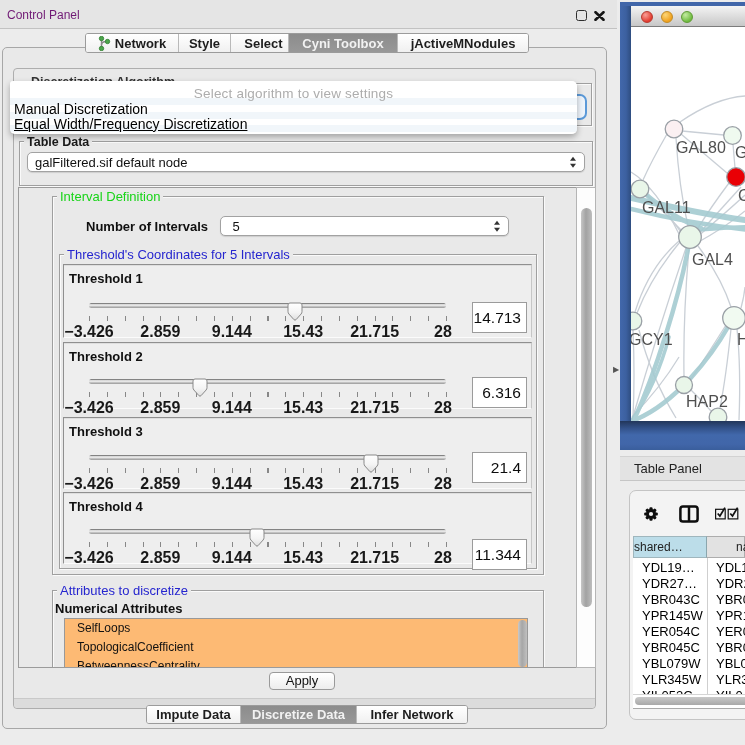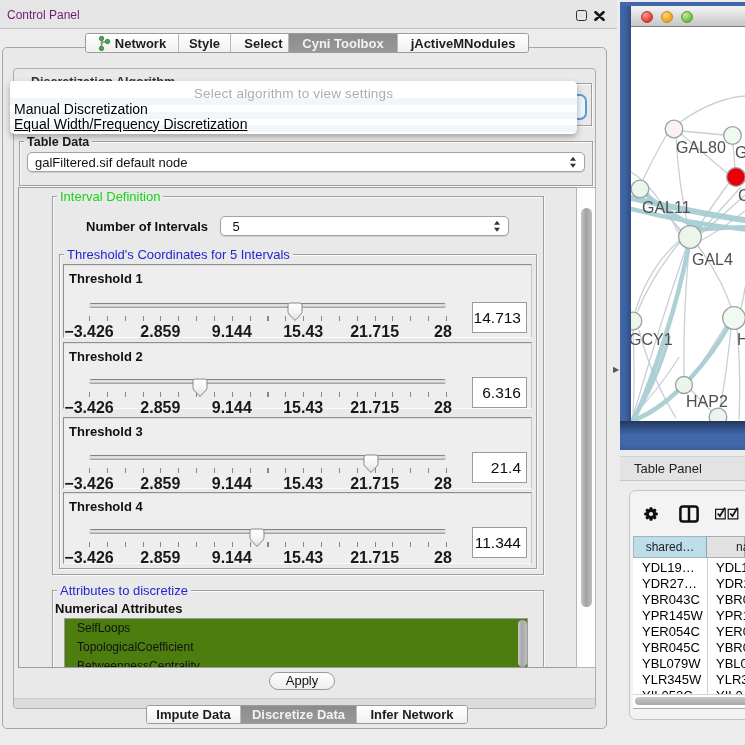--- a/index.html
+++ b/index.html
@@ -45,43 +45,43 @@
 
 .tp { position:absolute; width:469px; background:#eeeeee; border:1px solid #8f8f8f; border-bottom-color:#fbfbfb; border-right-color:#c6c6c6; box-shadow:inset 0 1px 0 #dedede; }
 .tp .lbl { position:absolute; left:5px; top:6px; font-size:13px; font-weight:700; color:#101010; }
 .track { position:absolute; left:25px; width:357px; height:5px; border-radius:2.5px; background:linear-gradient(#838383 0 22%, #efefef 32% 45%, #c2c2c2 70%, #989898 100%); }
 .ticks { position:absolute; left:25px; width:359px; height:5px; background:repeating-linear-gradient(90deg,#878787 0 1px,transparent 1px 17.85px); }
 .slab { position:absolute; transform:translateX(-50%); font-size:16px; font-weight:700; color:#191919; white-space:nowrap; }
 .vbox { position:absolute; left:408px; width:55px; height:31px; background:#fff; border:1px solid #9b9b9b; font-size:15.5px; color:#0c0c0c; text-align:right; padding-right:5px; }
 .thumb { position:absolute; width:17px; height:20px; transform:translateX(-50%); }
 
 
-#attrlist { width:464px; height:60px; background:#4d7c0f; border:1px solid #999; font-size:12px; color:#111; }
+#attrlist { width:464px; height:60px; background:#fdba74; border:1px solid #999; font-size:12px; color:#111; }
 #attrlist div { padding-left:12px; height:19px; line-height:19px; }
 
 #listthumb { width:9px; height:47px; background:linear-gradient(90deg,#c9c9c9,#a6a6a6 45%,#c0c0c0); border-radius:5px; }
 
 
-#apply { left:269px; top:672px; width:66px; height:18px; background:linear-gradient(#ffffff,#ededed); border:1px solid #9a9a9a; border-radius:9px; font-size:13px; color:#111; text-align:center; line-height:16px; }
+#apply { left:269px; top:672px; width:66px; height:18px; background:linear-gradient(#ffffff,#ededed); border:1px solid #9a9a9a; border-radius:4px; font-size:13px; color:#111; text-align:center; line-height:16px; }
 
 
 #popup { left:10px; top:80.5px; width:567px; height:53.5px; background:linear-gradient(#ffffff 0 16.5px, #f1f6fa 16.5px 23.5px, #ffffff 23.5px 30.5px, #f1f6fa 30.5px 37.5px, #ffffff 37.5px 44.5px, #f1f6fa 44.5px 51.5px, #ffffff 51.5px); border-radius:3px 5px 5px 5px; box-shadow:0 3px 6px rgba(0,0,0,.3); }
 #popup .hint { position:absolute; left:0; right:0; top:5.5px; text-align:center; font-size:13.5px; letter-spacing:.2px; color:#adadad; }
 #popup .it1 { position:absolute; left:4px; top:20.5px; font-size:14px; font-weight:400; color:#000; }
 #popup .it2 { position:absolute; left:4px; top:35px; font-size:14px; color:#000;text-decoration:underline; }
 
 
 #netwin { left:620px; top:2px; width:125px; height:448px; background:#4166a9; }
 #nettitle { left:631px; top:6px; width:114px; height:21px; background:linear-gradient(#f4f4f4,#c7c7c7); border-bottom:1px solid #7c7c7c; }
 .tl { position:absolute; top:11px; width:12px; height:12px; border-radius:50%; }
 #canvas { left:631px; top:27px; width:114px; height:394px; background:#fff; }
 #tpanelbar { left:620px; top:456px; width:125px; height:25px; background:#e3e3e3; border-top:1px solid #d2d2d2; border-bottom:1px solid #c6c6c6; }
 #tpanelbar span { position:absolute; left:14px; top:4px; font-size:13px; color:#222; }
 #tablebox { left:629px; top:490px; width:130px; height:230px; background:#f3f3f3; border:1px solid #c4c4c4; border-radius:7px; }
-#thead1 { left:633px; top:536px; width:74px; height:22px; background:#bcdde9; border:1px solid #9fb6bd; border-right:1px solid #8ba6ad; font-size:12px; color:#222; text-align:center; line-height:21px; }
+#thead1 { left:633px; top:536px; width:74px; height:22px; background:#bcdde9; border:1px solid #9fb6bd; border-right:1px solid #8ba6ad; font-size:12px; color:#222; text-align:left; line-height:21px; }
 #thead2 { left:707px; top:536px; width:38px; height:22px; background:#e2e2e2; border:1px solid #adadad; border-left:none; font-size:12px; color:#222; }
 #tbody { left:633px; top:558px; width:112px; height:140px; font-size:13px; color:#000; background:#fff; }
 .trow { position:absolute; left:0; width:112px; height:16px; line-height:16px; white-space:nowrap; }
 .trow .c1 { position:absolute; left:9px; }
 .trow .c2 { position:absolute; left:83px; }
 #tsbar { left:633px; top:694px; width:112px; height:15px; background:#fff; border-top:1px solid #d5d5d5; border-bottom:1px solid #a9a9a9; }
 #tsthumb { left:635px; top:697px; width:115px; height:8px; background:linear-gradient(#c9c9c9,#a8a8a8); border-radius:4px; }
 #divarrow { left:613px; top:365px; font-size:8px; color:#555; }
 </style>
 </head>
@@ -211,21 +211,21 @@
   <div class="tp" style="left:44px; top:304px; height:72px;">
   <div class="lbl">Threshold 4</div>
   <div class="track" style="top:35.5px;"></div>
   <div class="ticks" style="top:48.5px;"></div>
   <span class="slab" style="left:25.0px; top:55.5px;">−3.426</span>
   <span class="slab" style="left:96.4px; top:55.5px;">2.859</span>
   <span class="slab" style="left:167.8px; top:55.5px;">9.144</span>
   <span class="slab" style="left:239.2px; top:55.5px;">15.43</span>
   <span class="slab" style="left:310.6px; top:55.5px;">21.715</span>
   <span class="slab" style="left:379.0px; top:55.5px;">28</span>
-  <div class="vbox" style="top:34px; line-height:29px;">11.344</div>
+  <div class="vbox" style="top:46px; line-height:29px;">11.344</div>
   <svg class="thumb" style="left:192.8px; top:34.5px;" width="17" height="20" viewBox="0 0 17 20">
     <path d="M3.5,1 L13.5,1 Q15.5,1 15.5,3 L15.5,9.5 Q15.5,11 14.6,12 L9.6,17.6 Q8.5,18.8 7.4,17.6 L2.4,12 Q1.5,11 1.5,9.5 L1.5,3 Q1.5,1 3.5,1 Z" fill="url(#tg3)" stroke="#898989" stroke-width="1"></path>
     <defs>
             <linearGradient id="tg3" x1="0" y1="0" x2="0" y2="1">
               <stop offset="0" stop-color="#ffffff"></stop>
               <stop offset="0.55" stop-color="#f4f4f4"></stop>
               <stop offset="1" stop-color="#dedede"></stop>
             </linearGradient>
           </defs>
   </svg>

